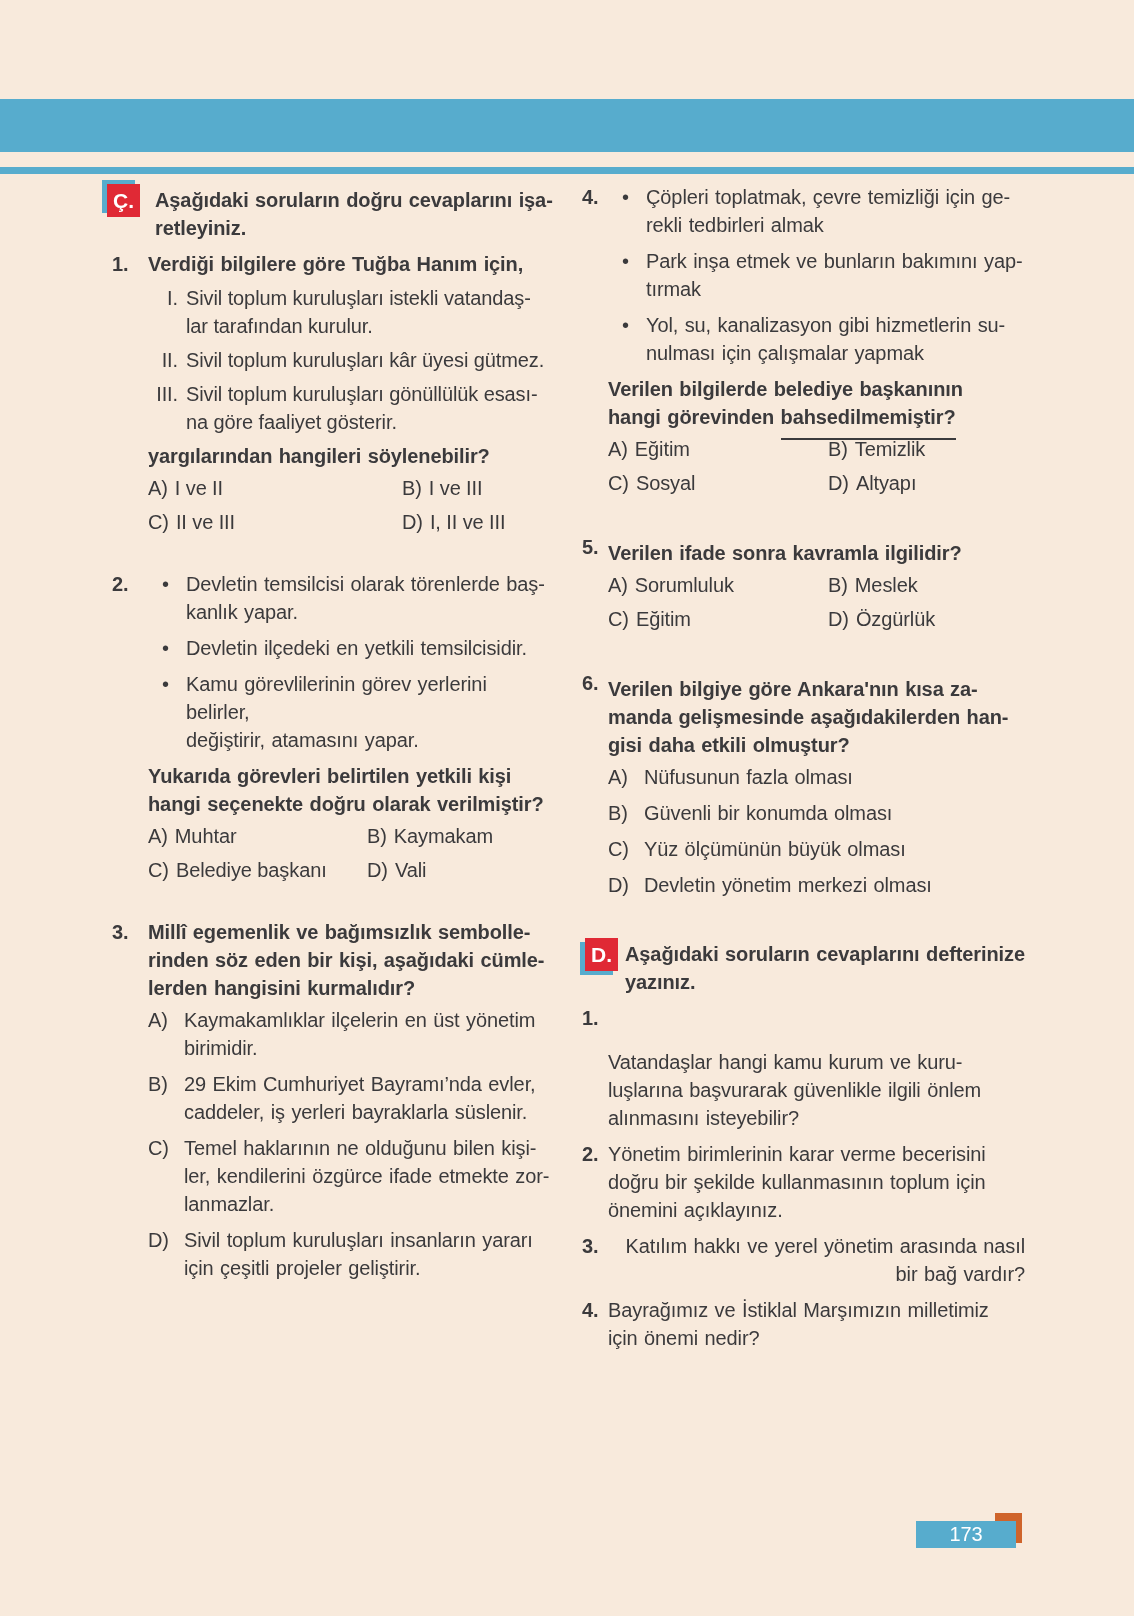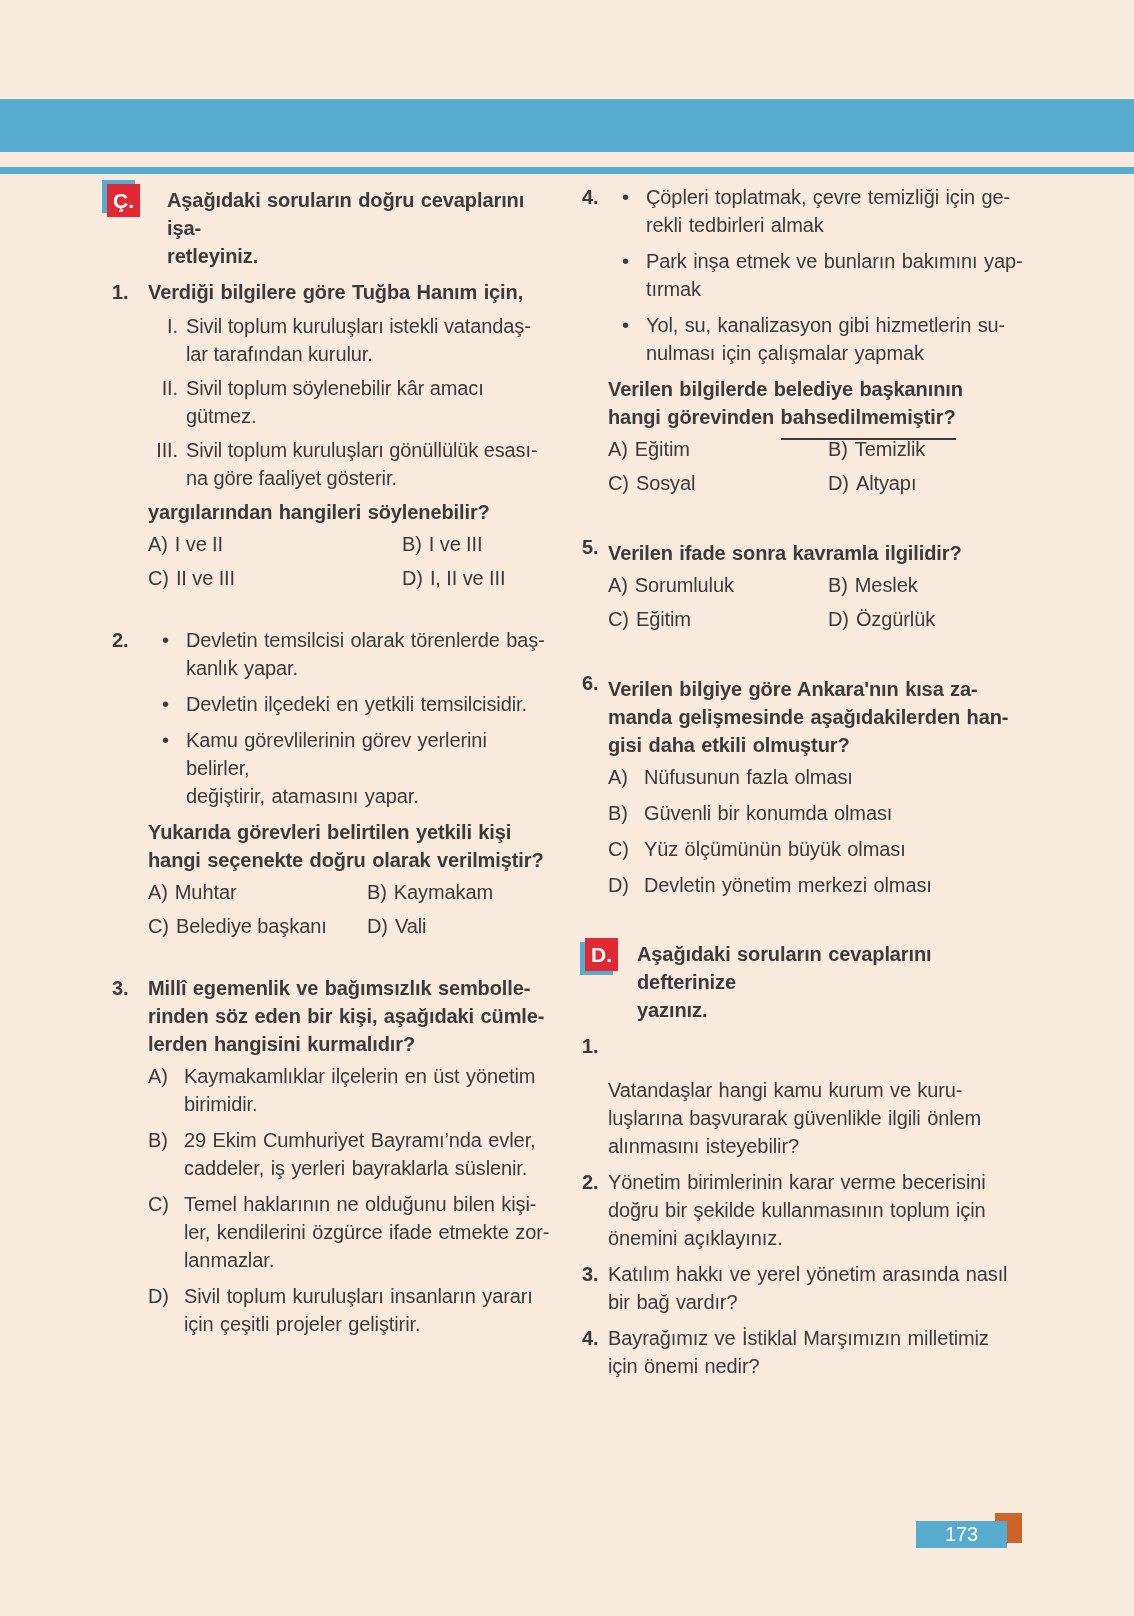--- a/index.html
+++ b/index.html
@@ -24,21 +24,21 @@
   .q-question{margin:6px 0 4px;font-weight:700;white-space:pre-line;word-spacing:1px;}
 
   .sec{display:flex;margin-bottom:8px;}
   .badge-wrap{flex:none;width:43px;padding-top:1px;}
   .badge{
     width:33px;height:33px;background:#e02935;color:#fff;
     font-weight:700;font-size:21px;line-height:33px;text-align:center;
   }
   .badge.c{margin-left:-5px;box-shadow:-5px -4px 0 0 #57accd;}
   .badge.d{margin-left:3px;box-shadow:-5px 4px 0 0 #57accd;}
-  .sec-title{font-weight:700;white-space:pre-line;padding-top:3px;word-spacing:1px;margin-left:12px;}
+  .sec-title{font-weight:700;white-space:pre-line;padding-top:3px;word-spacing:1px;}
 
   .q{display:flex;}
   .mt{margin-top:34px;}
   .mt-r{margin-top:36px;}
   .qnum{flex:none;font-weight:700;}
   .col-left .qnum{width:36px;}
   .col-right .qnum{width:26px;}
   .qbody{flex:1;min-width:0;}
 
   .roman-row{display:flex;margin-bottom:6px;}
@@ -56,21 +56,21 @@
   .opts{display:grid;row-gap:6px;margin-top:2px;}
   .opts.w254{grid-template-columns:254px 1fr;}
   .opts.w219{grid-template-columns:219px 1fr;}
   .opts.w220{grid-template-columns:220px 1fr;}
   .opt{display:flex;}
   .opt .ol{margin-right:7px;flex:none;}
 
   .u{border-bottom:2.5px solid #3b3a3c;padding-bottom:10px;}
 
   .pagenum{
-    position:absolute;left:916px;top:1521px;width:91px;height:27px;
+    position:absolute;left:916px;top:1521px;width:100px;height:27px;
     background:#57accd;color:#fff;font-size:20px;line-height:27px;
     text-align:center;z-index:2;
   }
   .corner{position:absolute;left:995px;top:1513px;width:27px;height:30px;background:#cf642b;z-index:1;}
 </style>
 </head>
 <body>
 
 <div class="page">
   <div class="band"></div>
@@ -93,21 +93,21 @@
         <div class="qbody">
           <p class="para bold">Verdiği bilgilere göre Tuğba Hanım için,</p>
 
           <div class="roman-row">
             <span class="roman-label">I.</span>
             <span class="roman-text">Sivil toplum kuruluşları istekli vatandaş-
 lar tarafından kurulur.</span>
           </div>
           <div class="roman-row">
             <span class="roman-label">II.</span>
-            <span class="roman-text">Sivil toplum söylenebilir kâr amacı gütmez.</span>
+            <span class="roman-text">Sivil toplum kuruluşları kâr üyesi gütmez.</span>
           </div>
           <div class="roman-row">
             <span class="roman-label">III.</span>
             <span class="roman-text">Sivil toplum kuruluşları gönüllülük esası-
 na göre faaliyet gösterir.</span>
           </div>
 
           <p class="q-question">yargılarından hangileri söylenebilir?</p>
 
           <div class="opts w254">
@@ -322,21 +322,21 @@
         <div class="qnum">2.</div>
         <div class="qbody">
             <p class="para" style="margin-bottom:8px;">Yönetim birimlerinin karar verme becerisini
 doğru bir şekilde kullanmasının toplum için
 önemini açıklayınız.</p>
           </div>
       </div>
       <div class="q">
         <div class="qnum">3.</div>
         <div class="qbody">
-            <p class="para" style="margin-bottom:8px;">Katılım hakkı ve yerel yönetim arasında nasıl
+            <p class="para" style="margin-bottom:8px;text-align:right;">Katılım hakkı ve yerel yönetim arasında nasıl
 bir bağ vardır?</p>
           </div>
       </div>
       <div class="q">
         <div class="qnum">4.</div>
         <div class="qbody">
             <p class="para" style="margin-bottom:0;">Bayrağımız ve İstiklal Marşımızın milletimiz
 için önemi nedir?</p>
           </div>
       </div>

